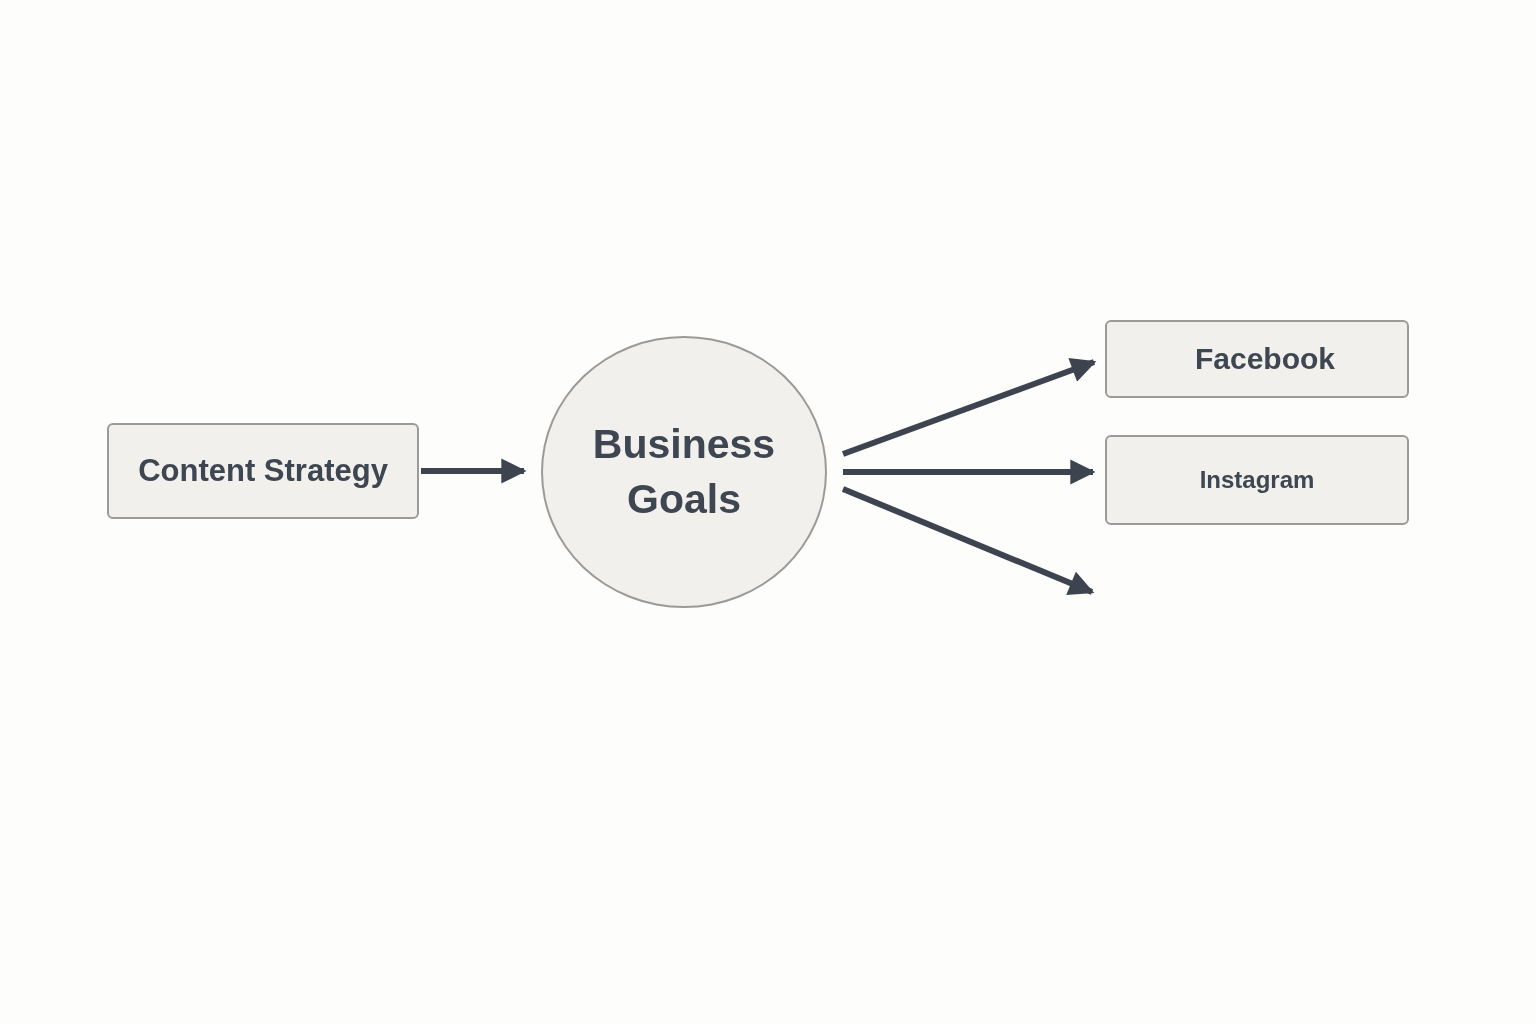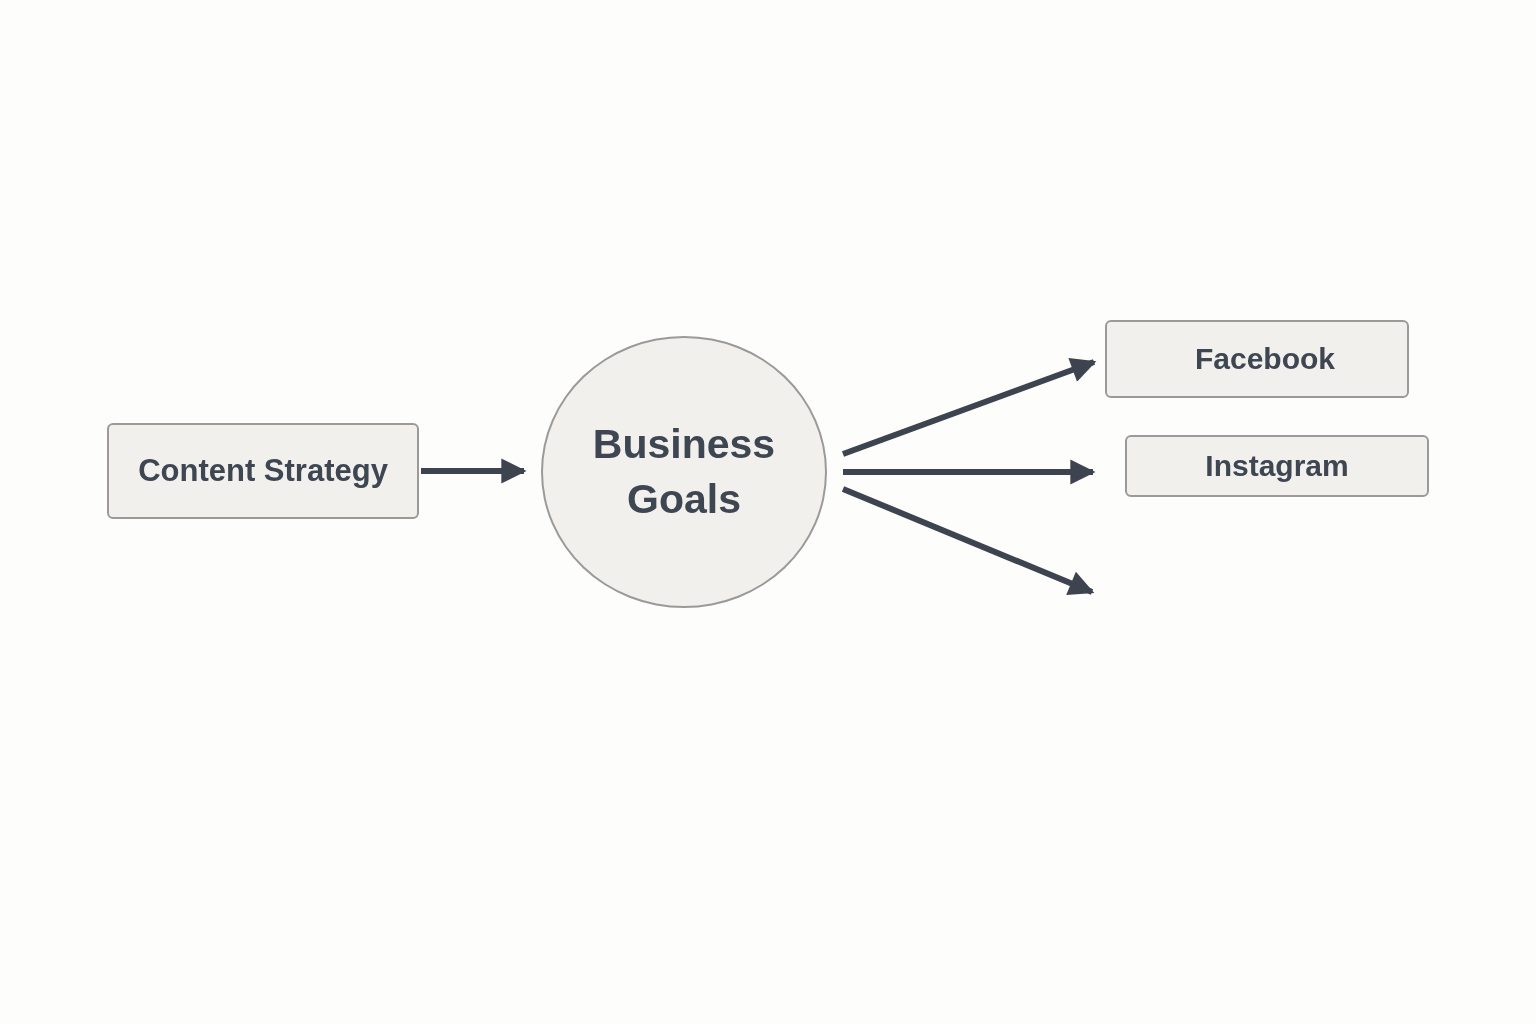--- a/index.html
+++ b/index.html
@@ -61,23 +61,22 @@
     top: 320px;
     width: 304px;
     height: 78px;
     font-size: 30px;
     padding-left: 16px;
   }
   #node-target-1 {
     left: 1105px;
     top: 435px;
     width: 304px;
-    height: 62px;
-    font-size: 30px;
-    margin-left: 20px;
+    height: 90px;
+    font-size: 24px;
   }
   #node-target-2 {
     left: 1105px;
     top: 546px;
     width: 304px;
     height: 77px;
     font-size: 30px;
   }
   .node-label {
     display: block;

